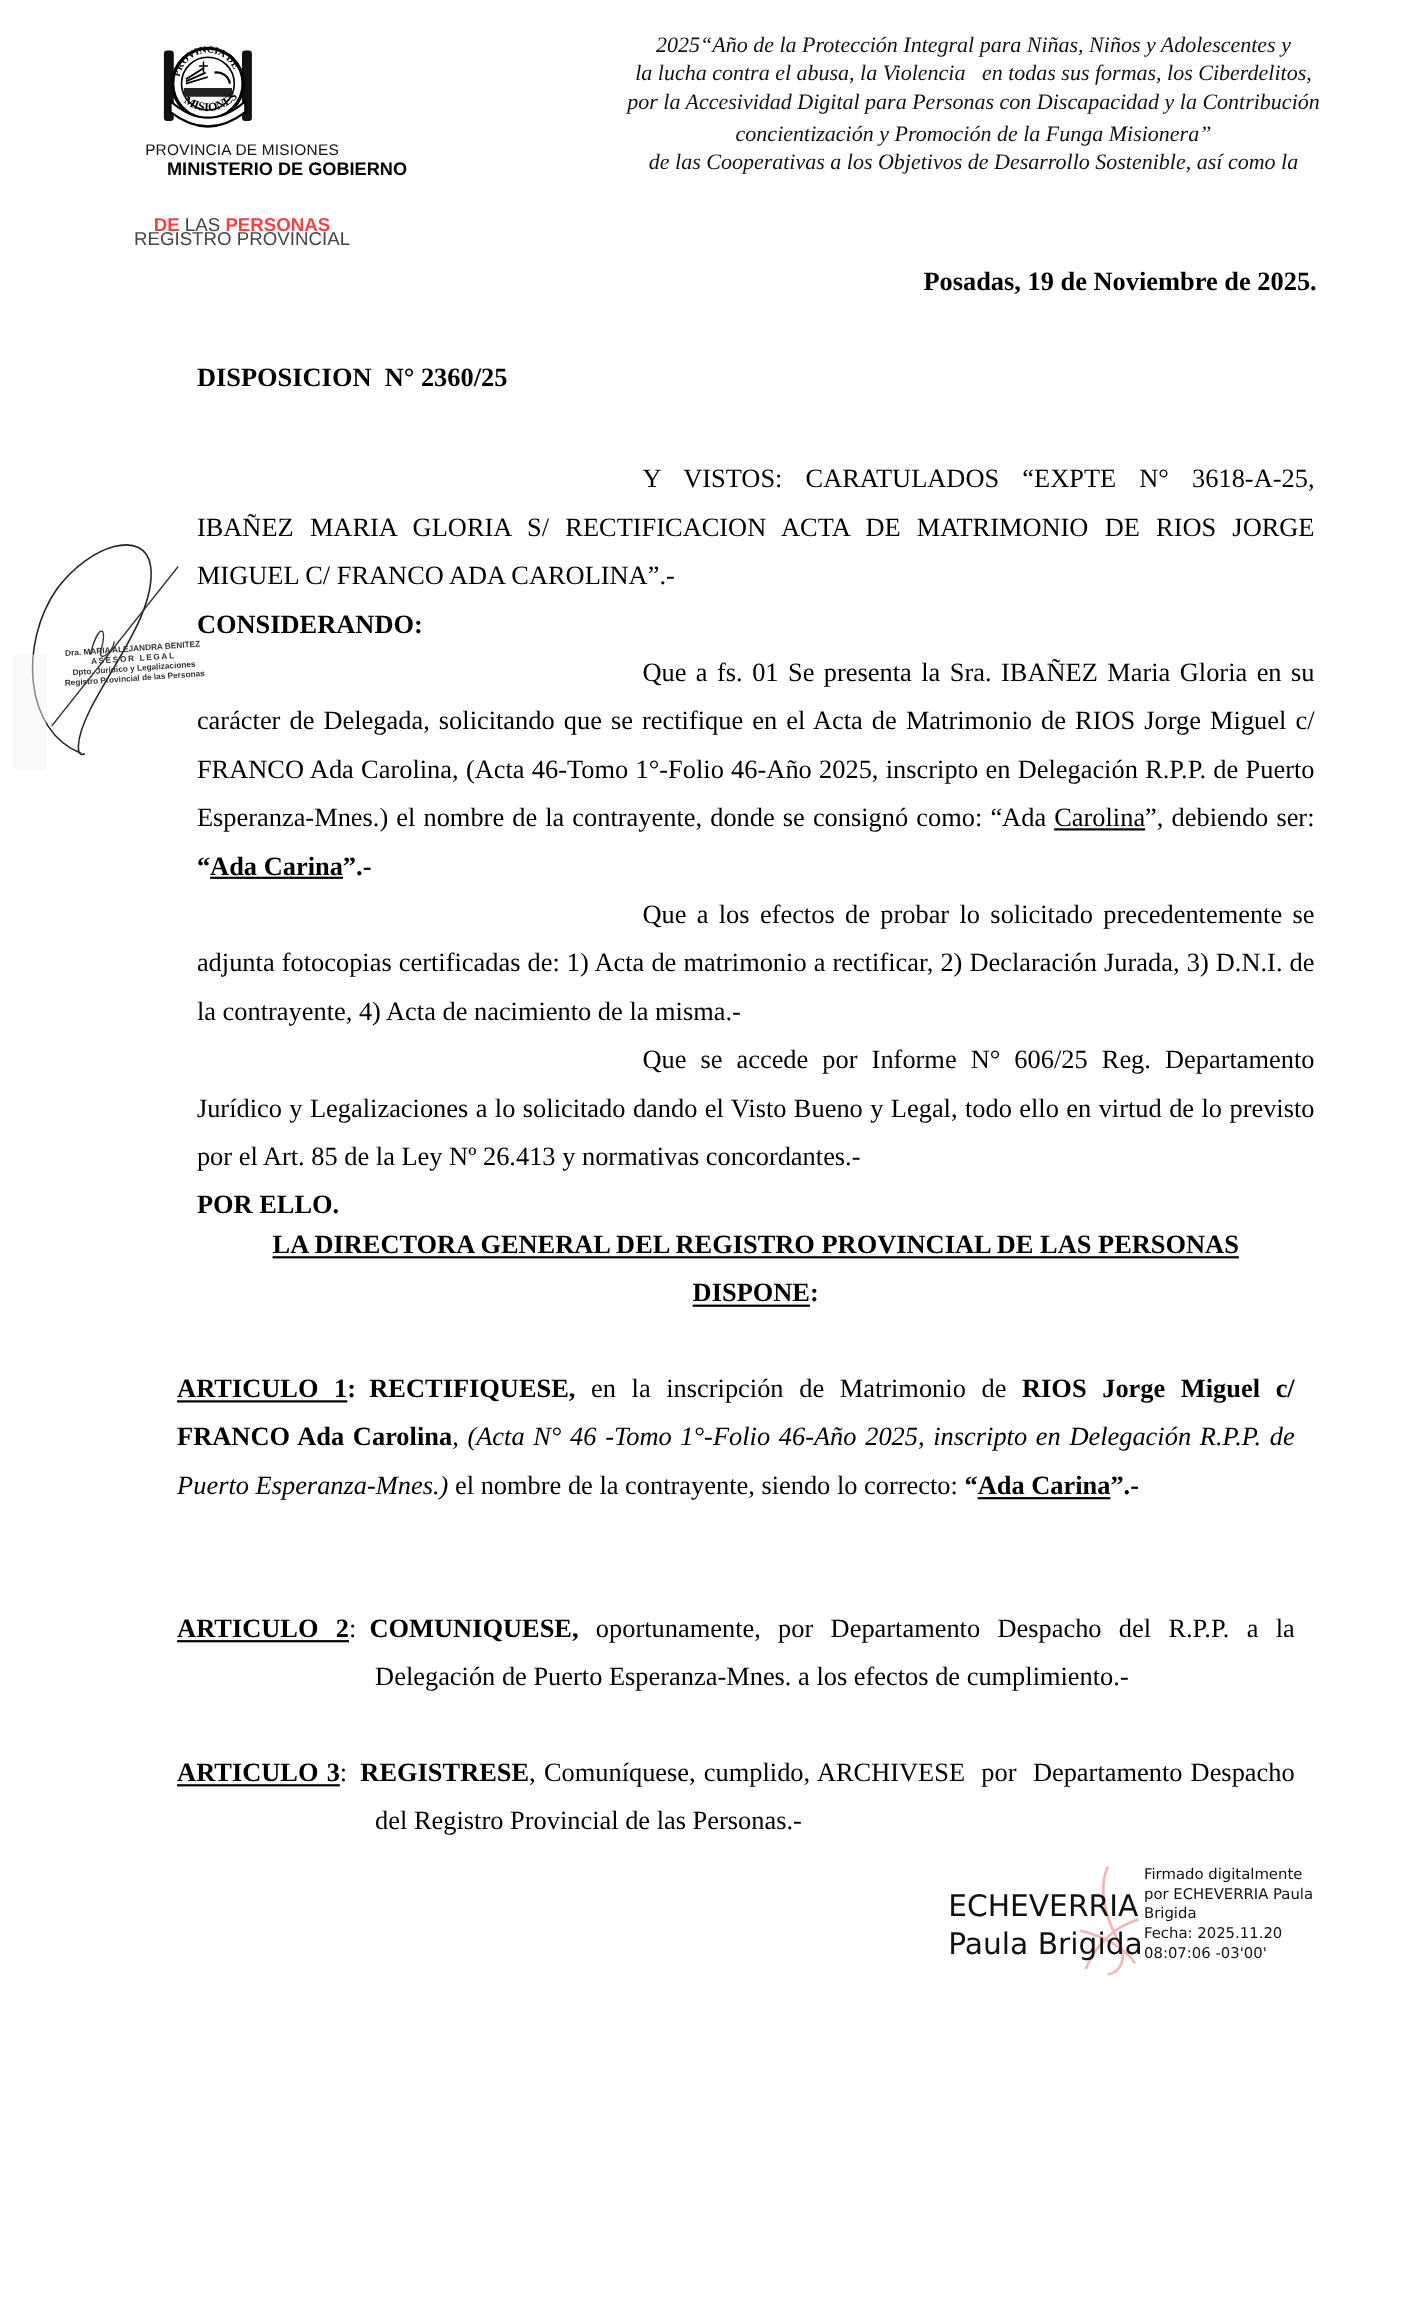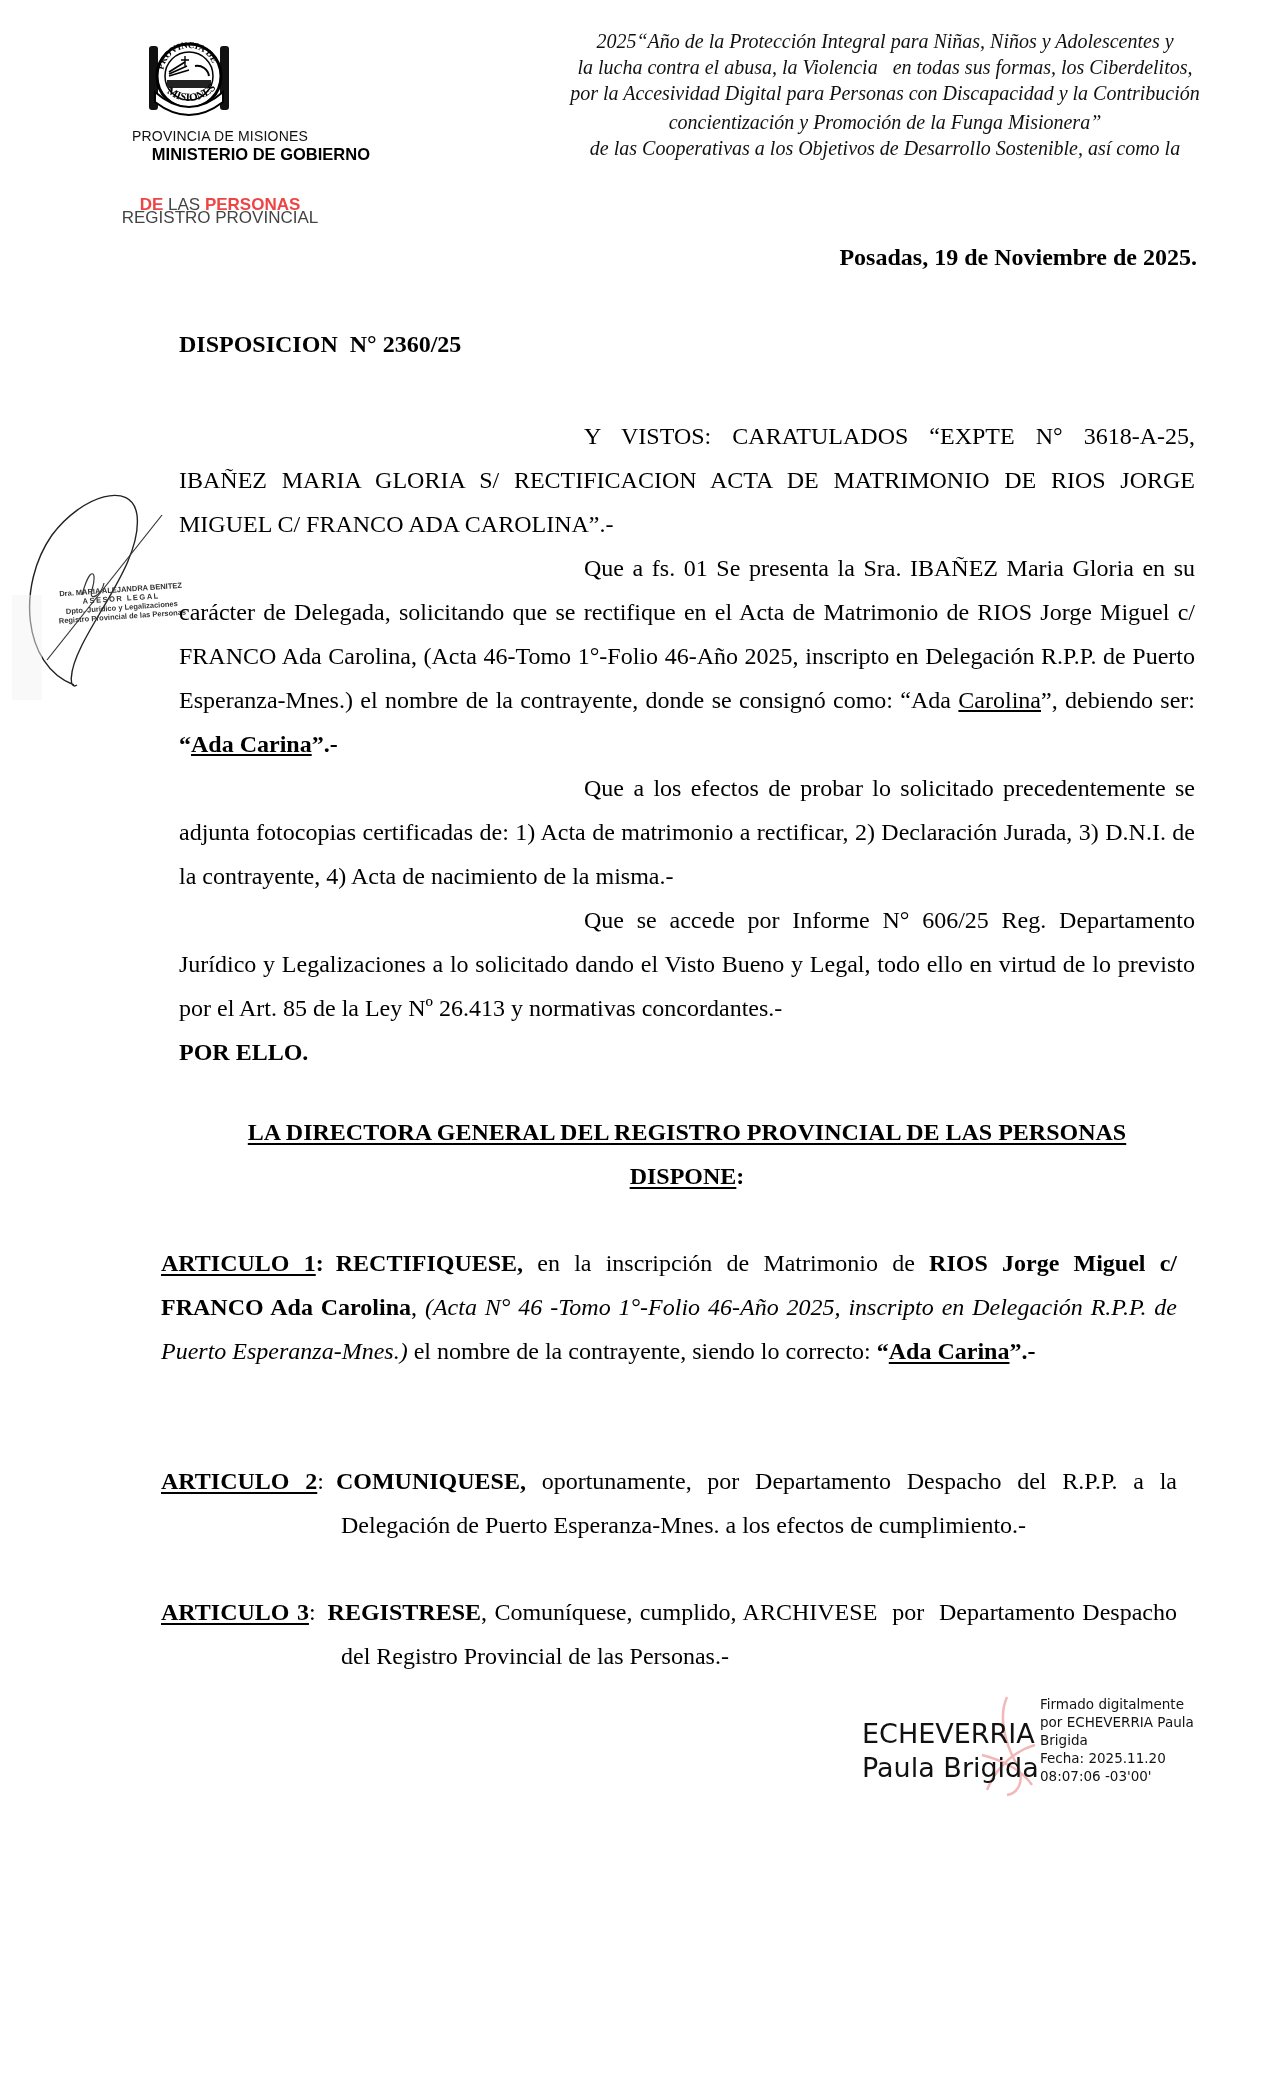--- a/index.html
+++ b/index.html
@@ -88,20 +88,21 @@
   </svg>
   <div class="stamp-text">
     <div>Dra. MARIA ALEJANDRA BENITEZ</div>
     <div style="letter-spacing:1.5px">ASESOR LEGAL</div>
     <div>Dpto. Jurídico y Legalizaciones</div>
     <div>Registro Provincial de las Personas</div>
   </div>
 </div>
 
 <div class="abs body consid">
+  <p class="noind heading">CONSIDERANDO:</p>
   <p><span>Que a fs. 01 Se presenta la Sra. IBAÑEZ Maria Gloria en su carácter de Delegada, solicitando que se rectifique en el Acta de Matrimonio de RIOS Jorge Miguel c/ FRANCO Ada Carolina, (Acta 46-Tomo 1°-Folio 46-Año 2025, inscripto en Delegación R.P.P. de Puerto Esperanza-Mnes.) el nombre de la contrayente, donde se consignó como: “Ada </span><u>Carolina</u><span>”, debiendo ser: </span><b>“</b><b><u>Ada Carina</u></b><b>”.-</b></p>
   <p>Que a los efectos de probar lo solicitado precedentemente se adjunta fotocopias certificadas de: 1) Acta de matrimonio a rectificar, 2) Declaración Jurada, 3) D.N.I. de la contrayente, 4) Acta de nacimiento de la misma.-</p>
   <p>Que se accede por Informe N° 606/25 Reg. Departamento Jurídico y Legalizaciones a lo solicitado dando el Visto Bueno y Legal, todo ello en virtud de lo previsto por el Art. 85 de la Ley Nº 26.413 y normativas concordantes.-</p>
   <p class="noind heading">POR ELLO.</p>
 </div>
 
 <div class="abs center-title">
   <div><u>LA DIRECTORA GENERAL DEL REGISTRO PROVINCIAL DE LAS PERSONAS</u></div>
   <div><u>DISPONE</u><span>:</span></div>
 </div>

